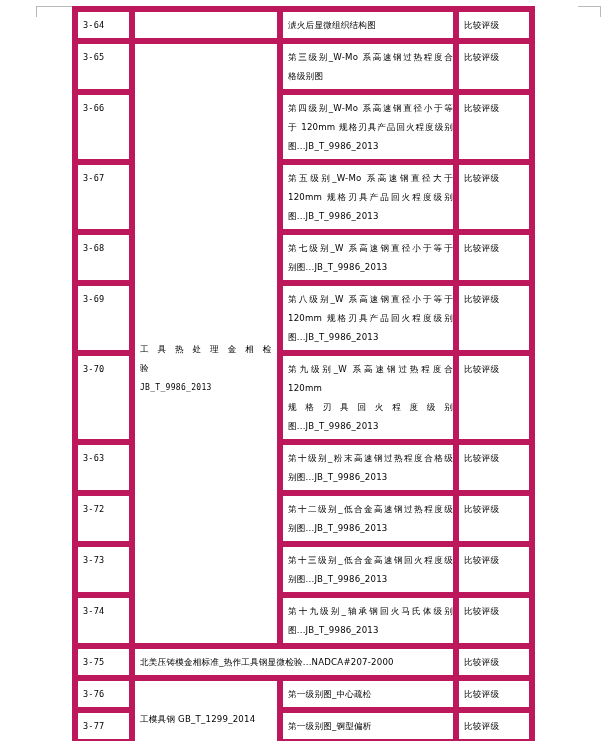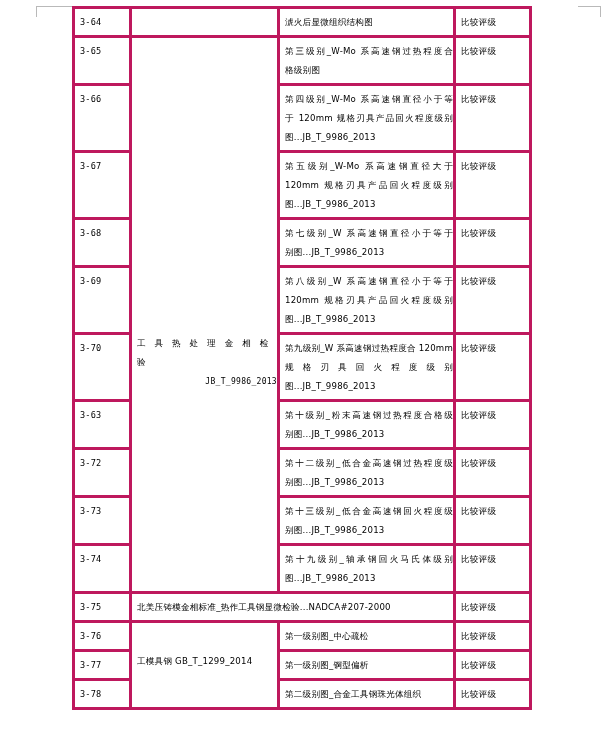--- a/index.html
+++ b/index.html
@@ -43,21 +43,21 @@
     width: 457px;
   }
 
   table.doc-table {
     border-collapse: collapse;
     table-layout: fixed;
     width: 457px;
     background: #fff;
   }
   table.doc-table td {
-    border: 3px solid #be185d;
+    border: 6px solid #be185d;
     vertical-align: top;
     padding: 4px 0 3px 5px;
     font-size: 8.6px;
     line-height: 19px;
     letter-spacing: 0.2px;
     margin-left: 24px;
   }
 
   col.c-index { width: 57px; }
   col.c-group { width: 148px; }
@@ -87,21 +87,20 @@
     display: block;
     line-height: 19px;
   }
   .grp-line-spread {
     letter-spacing: 3.1px;
   }
   .mono {
     font-family: "DejaVu Sans Mono", "Liberation Mono", monospace;
     font-size: 8px;
     letter-spacing: 0.3px;
-    text-align: right;
   }
   .title .ln {
     display: block;
   }
   .title .ln.spread {
     text-align: justify;
     text-align-last: justify;
   }
 </style>
 </head>

